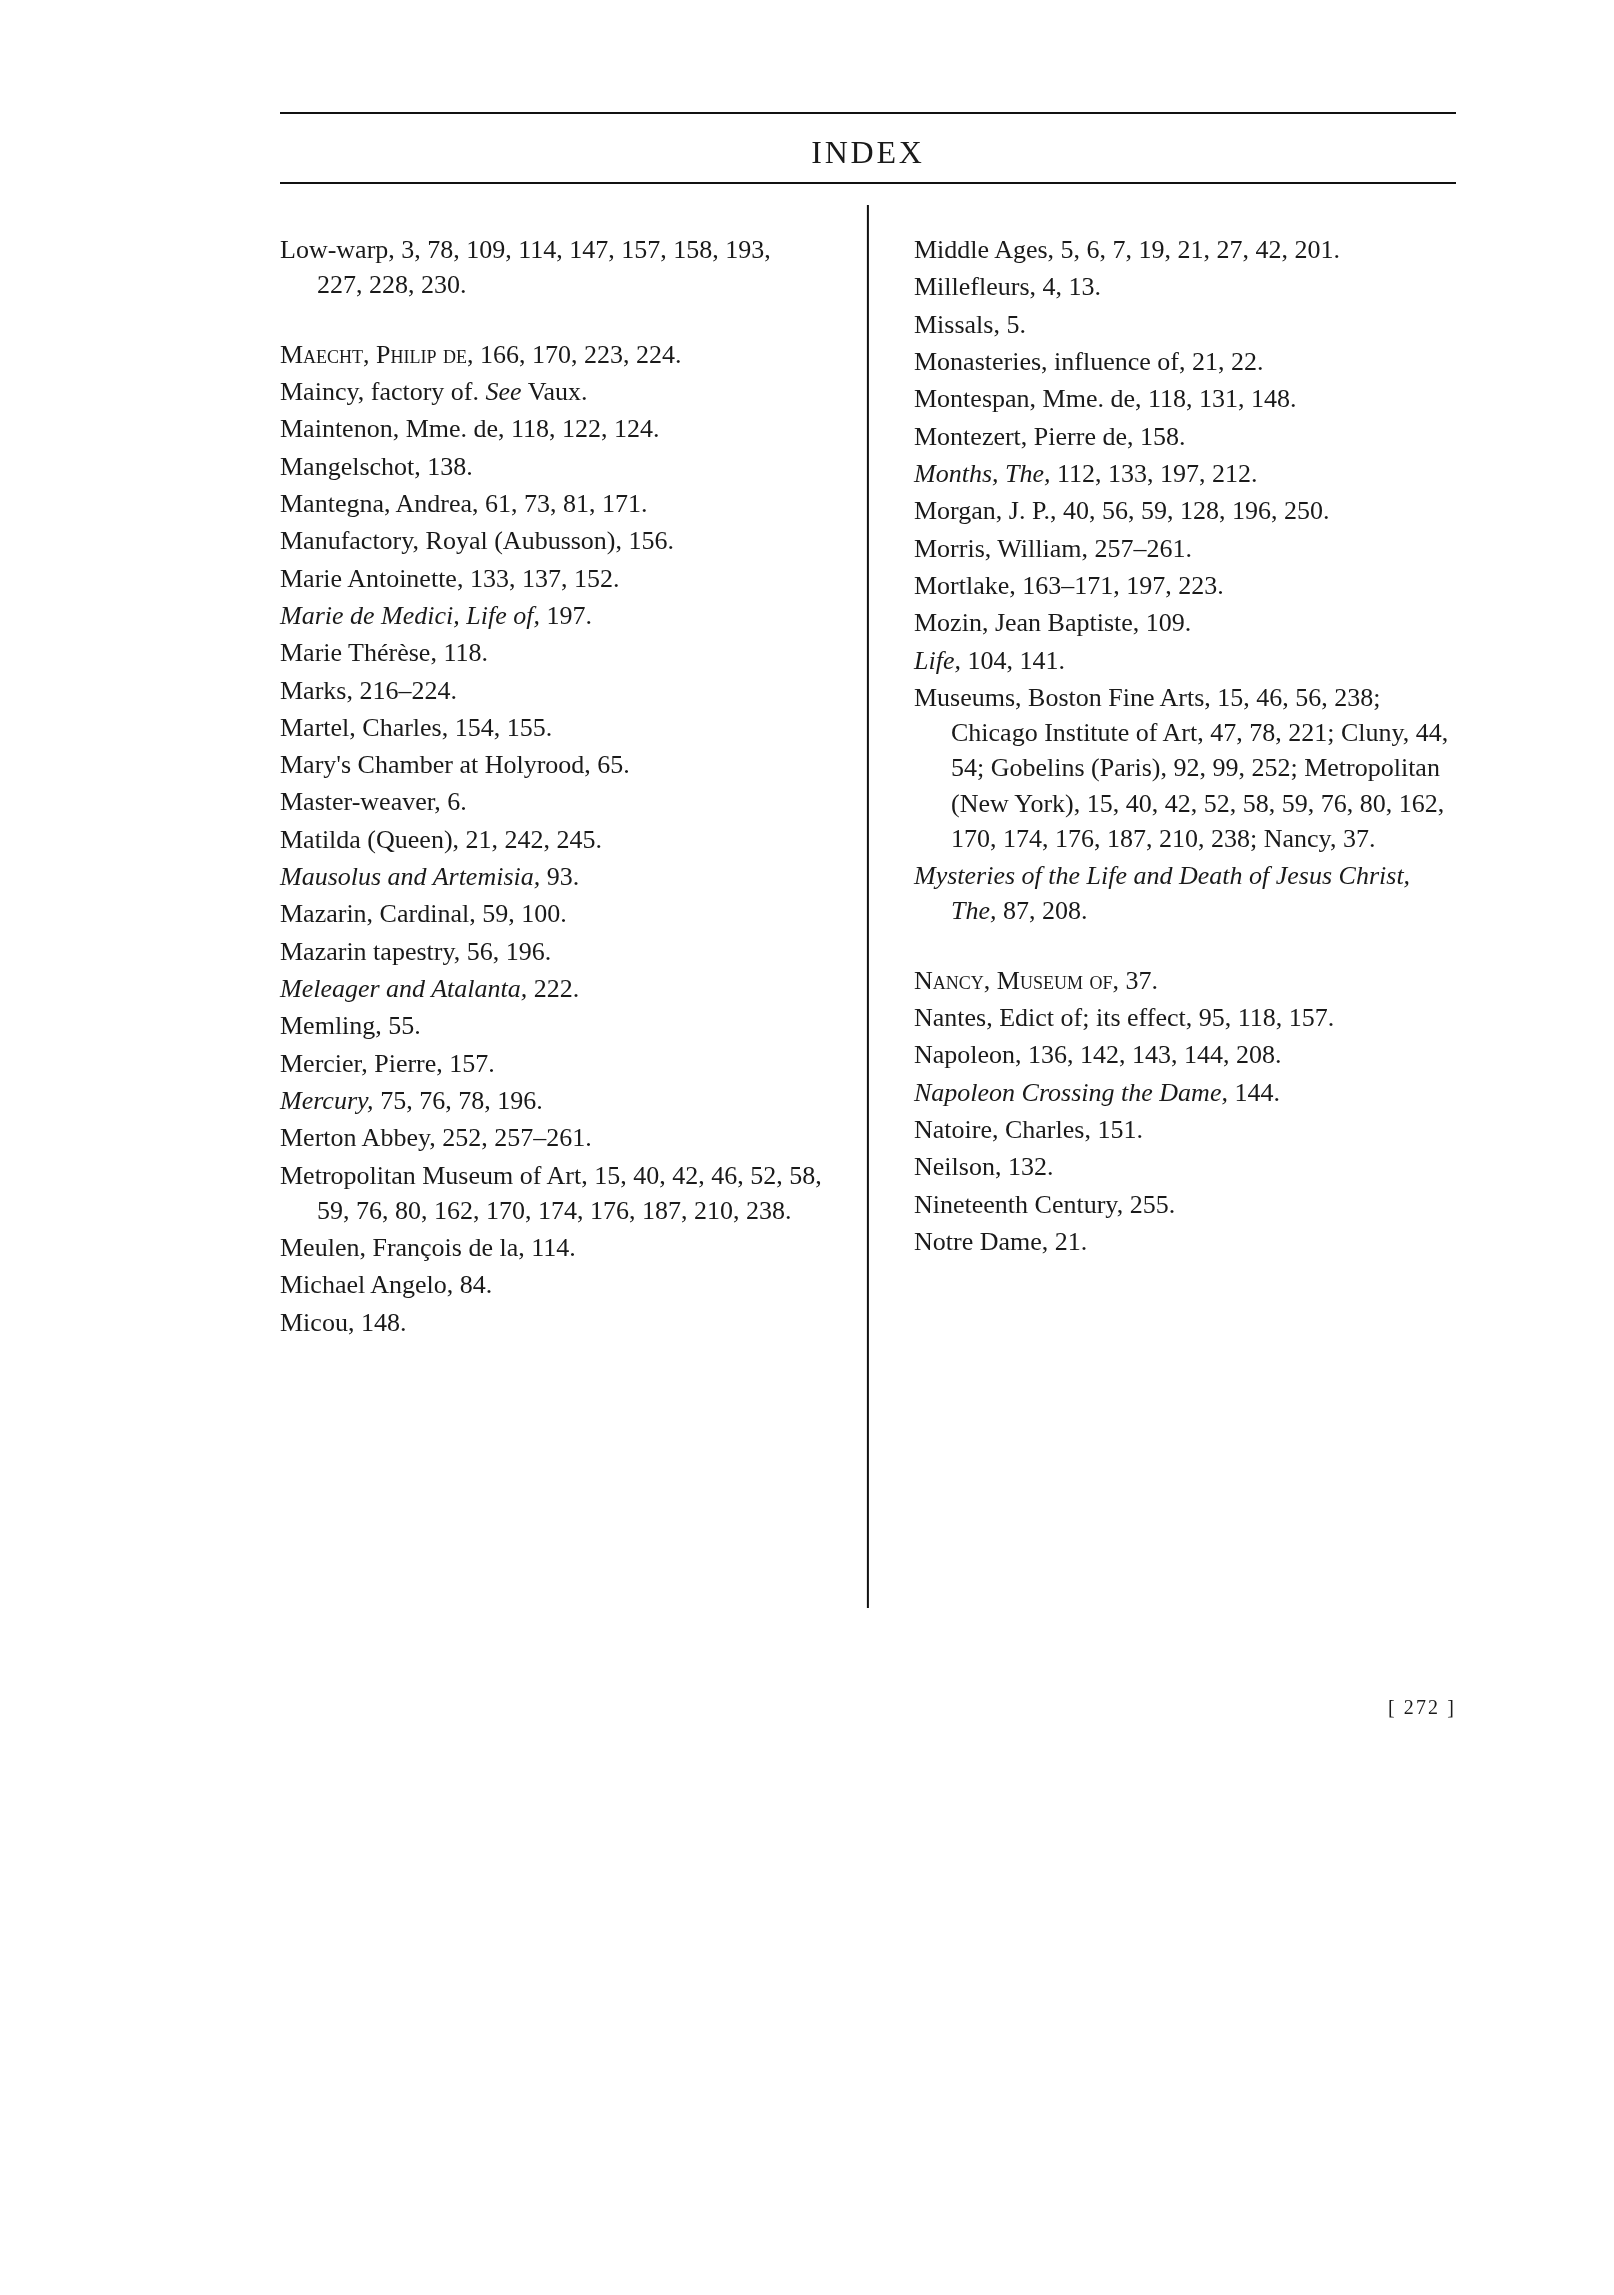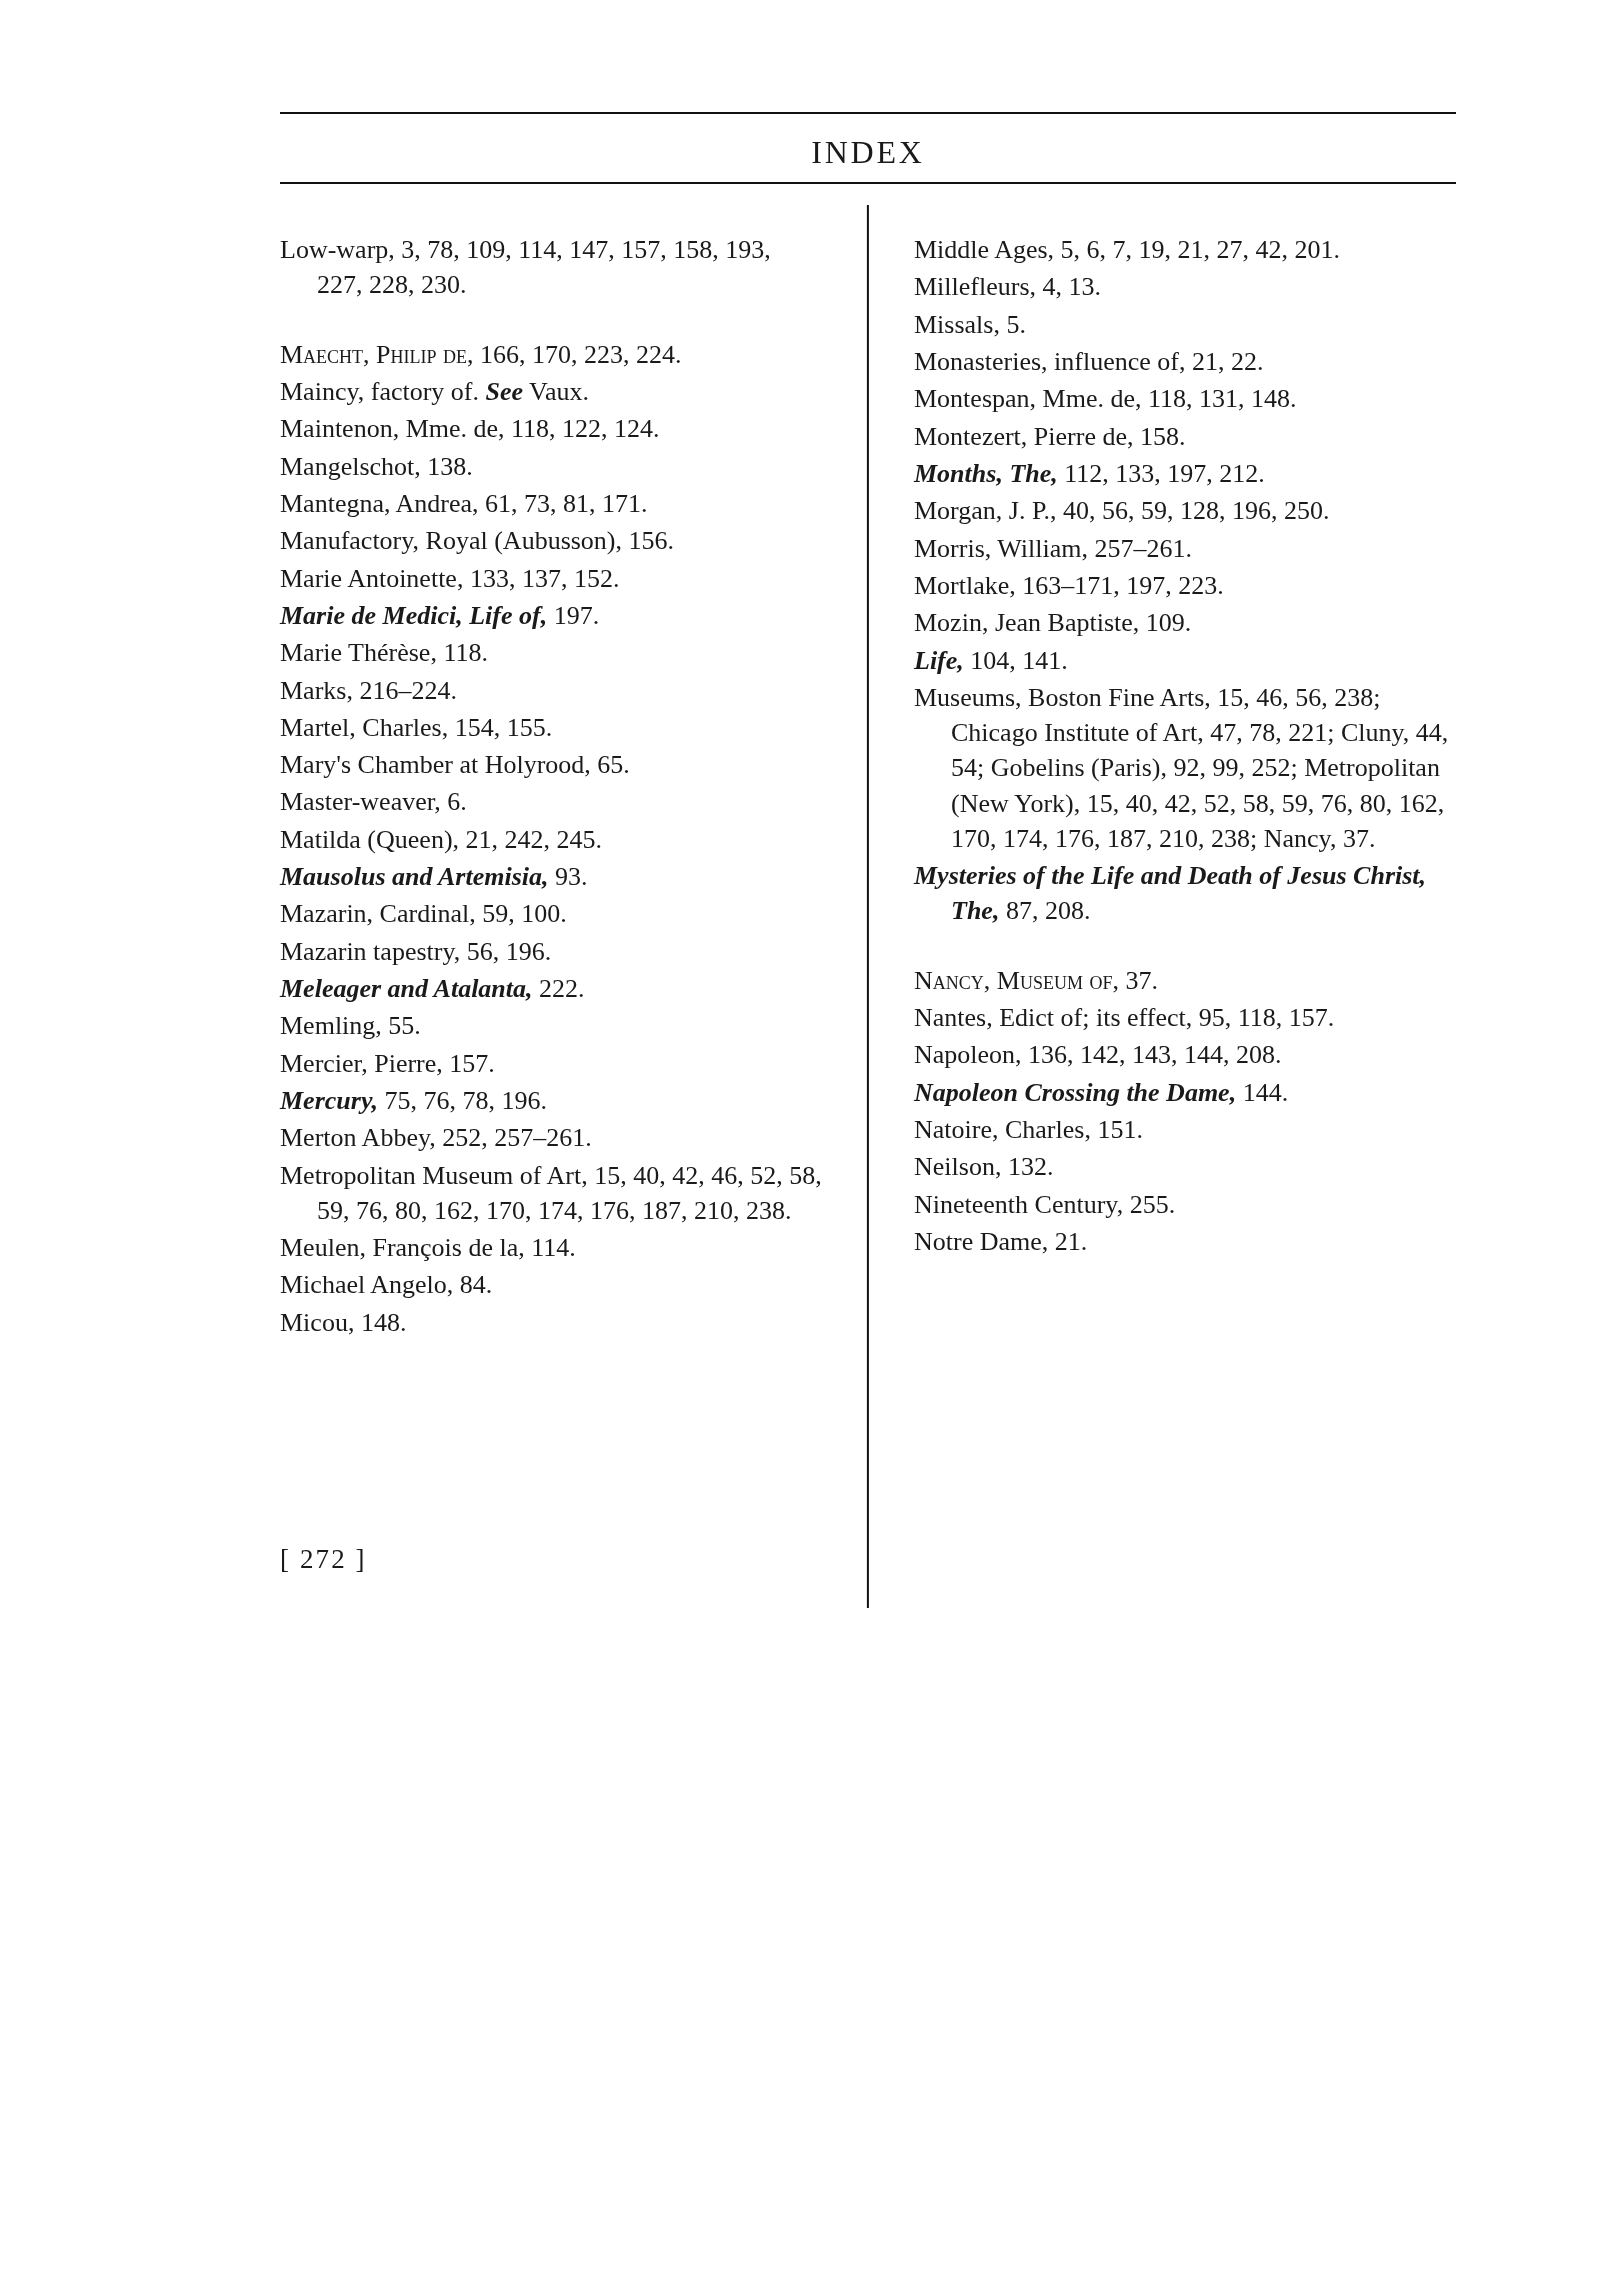--- a/index.html
+++ b/index.html
@@ -81,29 +81,28 @@
     text-indent: -37px;
   }
   .gap {
     height: 32px;
   }
   .smallcaps {
     font-variant: small-caps;
   }
   .ital {
     font-style: italic;
-    font-weight: bold;
   }
   .folio {
     position: absolute;
     left: 0;
-    top: 1432px;
+    top: 1584px;
     width: 100%;
-    text-align: left;
-    font-size: 27px;
+    text-align: right;
+    font-size: 20px;
     letter-spacing: 2.1px;
   }
 </style>
 </head>
 <body>
 
 <div class="page">
   <div class="page-inner">
     <div class="rule-top"></div>
     <div class="header-title">INDEX</div>

